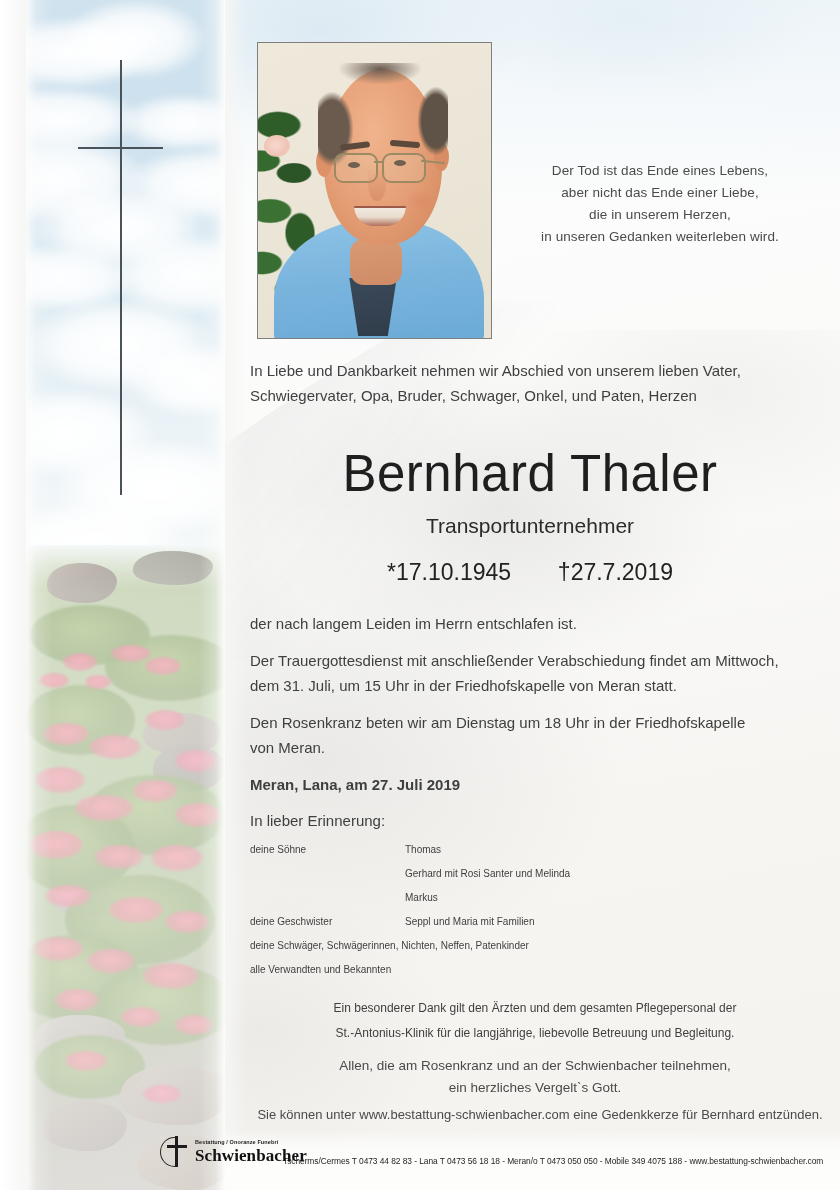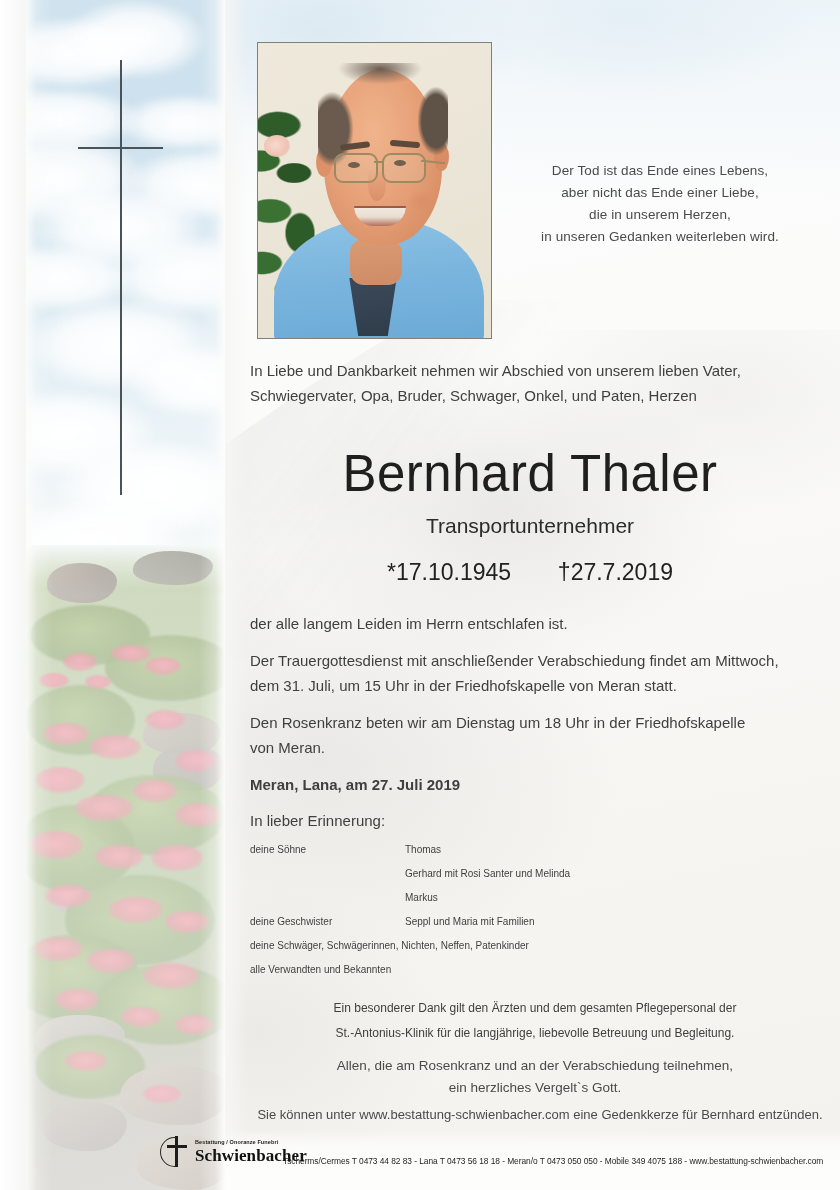--- a/index.html
+++ b/index.html
@@ -545,21 +545,21 @@
   </div>
 
   <div class="txt name">Bernhard Thaler</div>
   <div class="txt profession">Transportunternehmer</div>
   <div class="txt dates">
     <span>*17.10.1945</span>
     <span class="gap"></span>
     <span>†27.7.2019</span>
   </div>
 
-  <div class="txt para p-passed">der alle langem Leiden im Herrn entschlafen ist.</div>
+  <div class="txt para p-passed">der nach langem Leiden im Herrn entschlafen ist.</div>
 
   <div class="txt para p-service">
     <div>Der Trauergottesdienst mit anschließender Verabschiedung findet am Mittwoch,</div>
     <div>dem 31. Juli, um 15 Uhr in der Friedhofskapelle von Meran statt.</div>
   </div>
 
   <div class="txt para p-rosary">
     <div>Den Rosenkranz beten wir am Dienstag um 18 Uhr in der Friedhofskapelle</div>
     <div>von Meran.</div>
   </div>
@@ -587,21 +587,21 @@
     <div>deine Schwäger, Schwägerinnen, Nichten, Neffen, Patenkinder</div>
     <div>alle Verwandten und Bekannten</div>
   </div>
 
   <div class="txt thanks">
     <div>Ein besonderer Dank gilt den Ärzten und dem gesamten Pflegepersonal der</div>
     <div>St.-Antonius-Klinik für die langjährige, liebevolle Betreuung und Begleitung.</div>
   </div>
 
   <div class="txt allen">
-    <div>Allen, die am Rosenkranz und an der Verabschiedung teilnehmen,</div>
+    <div>Allen, die am Rosenkranz und an der Schwienbacher teilnehmen,</div>
     <div>ein herzliches Vergelt`s Gott.</div>
   </div>
 
   <div class="txt candle">Sie können unter www.bestattung-schwienbacher.com eine Gedenkkerze für Bernhard entzünden.</div>
 
   <div class="footer-wash"></div>
   <div class="logo">
     <div class="logo-mark">
       <div class="logo-ring"></div>
       <div class="logo-cross-v"></div>

